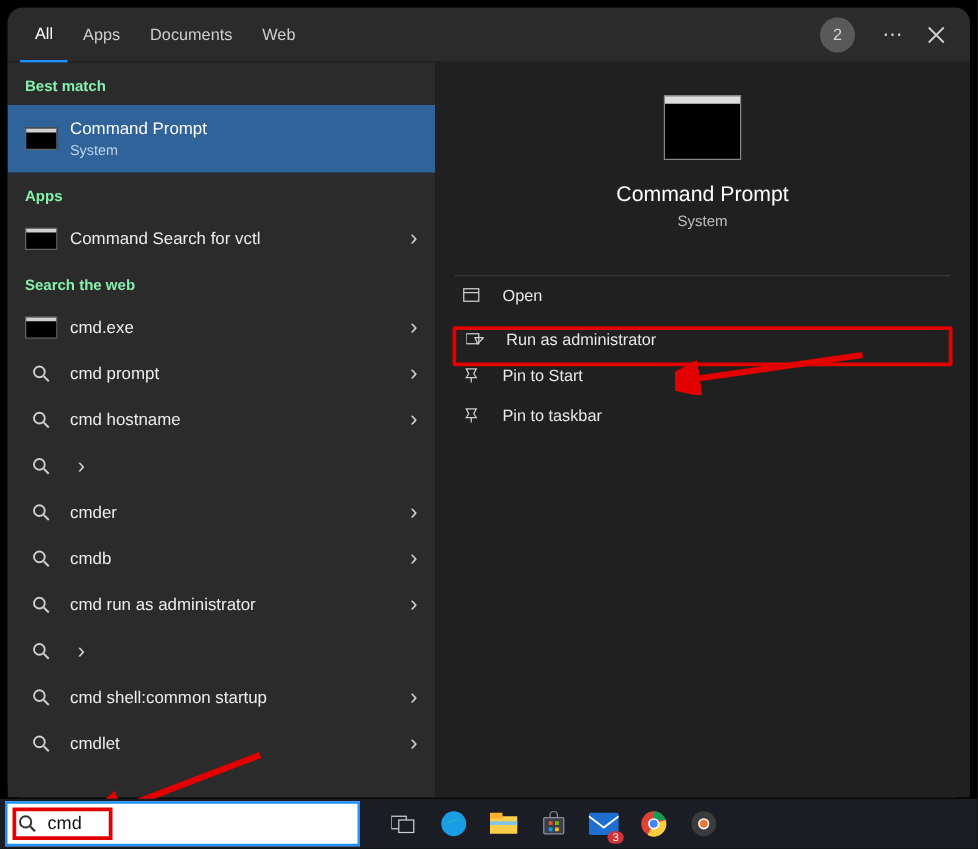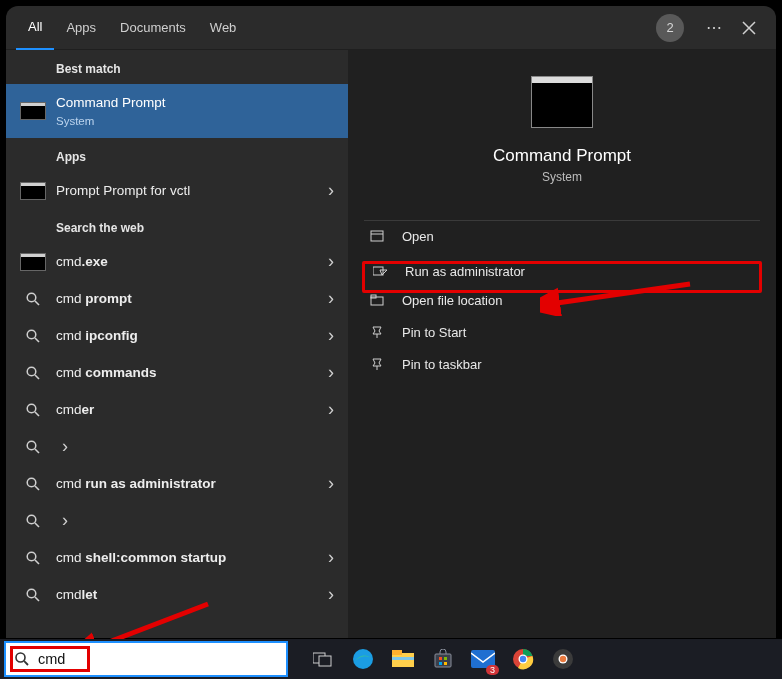--- a/index.html
+++ b/index.html
@@ -8,21 +8,21 @@
   .tabs { display: flex; align-items: center; height: 44px; padding: 0 10px; border-bottom: 1px solid #1f1f1f; }
   .tab { color: #cfcfcf; font-size: 13px; padding: 0 12px; height: 44px; display: flex; align-items: center; cursor: pointer; }
   .tab.active { color: #fff; border-bottom: 2px solid #1e90ff; }
   .tab .caret { margin-left: 4px; font-size: 9px; }
   .tabs-spacer { flex: 1; }
   .tab-circle { width: 28px; height: 28px; border-radius: 50%; background: #595959; color: #d6d6d6; display: flex; align-items: center; justify-content: center; font-size: 13px; margin-right: 12px; }
   .tab-icon { color: #cfcfcf; font-size: 16px; padding: 0 10px; cursor: pointer; }
   .body { flex: 1; display: flex; overflow: hidden; }
   .left { width: 342px; background: #2b2b2b; overflow-y: auto; }
   .right { flex: 1; background: #202020; display: flex; flex-direction: column; align-items: center; padding-top: 20px; }
-  .section-label { font-size: 12px; font-weight: 600; color: #e5e5e5; padding: 12px 14px 8px; margin-left: 36px; }
+  .section-label { font-size: 12px; font-weight: 600; color: #86efac; padding: 12px 14px 8px; }
   .result { display: flex; align-items: center; padding: 8px 14px; color: #ededed; cursor: pointer; position: relative; }
   .result.best { background: #2f6399; padding: 10px 14px; }
   .result .icon-box { width: 26px; height: 20px; margin-right: 10px; display: flex; align-items: center; justify-content: center; flex-shrink: 0; }
   .cmd-thumb { width: 26px; height: 18px; background: #000; border: 1px solid #666; position: relative; }
   .cmd-thumb::before { content: ""; position: absolute; top: 0; left: 0; right: 0; height: 3px; background: #d0d0d0; }
   .result .text { flex: 1; font-size: 13.5px; line-height: 1.3; }
   .result .sub { font-size: 11.5px; color: #bcd4ee; margin-top: 2px; }
   .result.best .text .title { color: #fff; }
   .chev { color: #cfcfcf; font-size: 12px; margin-left: 6px; }
   .search-icon-sm { width: 16px; height: 16px; color: #cfcfcf; }
@@ -38,21 +38,21 @@
   
   .arrow { position: absolute; pointer-events: none; }
   
   .taskbar { position: absolute; left: 0; right: 0; bottom: 0; height: 40px; background: #1b1d24; display: flex; align-items: center; }
   .searchbox-wrap { width: 284px; height: 36px; margin: 2px 0 2px 4px; border: 2px solid #1e90ff; background: #fff; display: flex; align-items: center; position: relative; }
   .searchbox-highlight { position: absolute; left: 4px; top: 3px; bottom: 3px; width: 80px; border: 3px solid #e30000; pointer-events: none; }
   .searchbox-wrap .mag { margin: 0 8px; color: #333; }
   .searchbox { border: none; outline: none; font-size: 14.5px; flex: 1; background: transparent; color: #111; }
   .task-icons { display: flex; align-items: center; gap: 14px; margin-left: 22px; }
   .task-icon { width: 26px; height: 26px; display: flex; align-items: center; justify-content: center; font-size: 18px; }
-  b { font-weight: 700; }
+  b { font-weight: 400; }
   svg { display: block; }
 </style>
 </head>
 <body>
 
 <div class="search-panel">
 
   <div class="tabs" id="tabs-row">
 
     <div class="tab active">All</div>
@@ -83,21 +83,21 @@
           <div class="sub">System</div>
         </div>
       </div>
 
       <div class="section-label">Apps</div>
       <div id="apps-list">
           <div class="result">
             <div class="icon-box">
               <div class="cmd-thumb"></div>
             </div>
-            <div class="text">Prompt Prompt for vctl</div>
+            <div class="text">Command Search for vctl</div>
             <div class="chev" style="font-size: 18px;">›</div>
           </div>
         </div>
 
       <div class="section-label">Search the web</div>
       <div id="web-list">
           <div class="result">
             <div class="icon-box">
               <div class="cmd-thumb"></div>
             </div>
@@ -114,50 +114,50 @@
             <div class="text">cmd <b>prompt</b></div>
             <div class="chev" style="font-size: 18px;">›</div>
           </div>
           <div class="result">
             <div class="icon-box">
               <svg class="search-icon-sm" viewBox="0 0 16 16">
                 <circle cx="6.5" cy="6.5" r="4.3" stroke="#cfcfcf" stroke-width="1.5" fill="none"></circle>
                 <line x1="10" y1="10" x2="14" y2="14" stroke="#cfcfcf" stroke-width="1.6"></line>
               </svg>
             </div>
-            <div class="text">cmd <b>ipconfig</b></div>
-            <div class="chev" style="font-size: 18px;">›</div>
-          </div>
-          <div class="result">
-            <div class="icon-box">
-              <svg class="search-icon-sm" viewBox="0 0 16 16">
-                <circle cx="6.5" cy="6.5" r="4.3" stroke="#cfcfcf" stroke-width="1.5" fill="none"></circle>
-                <line x1="10" y1="10" x2="14" y2="14" stroke="#cfcfcf" stroke-width="1.6"></line>
-              </svg>
-            </div>
-            <div class="text">cmd <b>commands</b></div>
+            <div class="text">cmd <b>hostname</b></div>
+            <div class="chev" style="font-size: 18px;">›</div>
+          </div>
+          <div class="result">
+            <div class="icon-box">
+              <svg class="search-icon-sm" viewBox="0 0 16 16">
+                <circle cx="6.5" cy="6.5" r="4.3" stroke="#cfcfcf" stroke-width="1.5" fill="none"></circle>
+                <line x1="10" y1="10" x2="14" y2="14" stroke="#cfcfcf" stroke-width="1.6"></line>
+              </svg>
+            </div>
             <div class="chev" style="font-size: 18px;">›</div>
           </div>
           <div class="result">
             <div class="icon-box">
               <svg class="search-icon-sm" viewBox="0 0 16 16">
                 <circle cx="6.5" cy="6.5" r="4.3" stroke="#cfcfcf" stroke-width="1.5" fill="none"></circle>
                 <line x1="10" y1="10" x2="14" y2="14" stroke="#cfcfcf" stroke-width="1.6"></line>
               </svg>
             </div>
             <div class="text">cmd<b>er</b></div>
             <div class="chev" style="font-size: 18px;">›</div>
           </div>
           <div class="result">
             <div class="icon-box">
               <svg class="search-icon-sm" viewBox="0 0 16 16">
                 <circle cx="6.5" cy="6.5" r="4.3" stroke="#cfcfcf" stroke-width="1.5" fill="none"></circle>
                 <line x1="10" y1="10" x2="14" y2="14" stroke="#cfcfcf" stroke-width="1.6"></line>
               </svg>
             </div>
+            <div class="text">cmd<b>b</b></div>
             <div class="chev" style="font-size: 18px;">›</div>
           </div>
           <div class="result">
             <div class="icon-box">
               <svg class="search-icon-sm" viewBox="0 0 16 16">
                 <circle cx="6.5" cy="6.5" r="4.3" stroke="#cfcfcf" stroke-width="1.5" fill="none"></circle>
                 <line x1="10" y1="10" x2="14" y2="14" stroke="#cfcfcf" stroke-width="1.6"></line>
               </svg>
             </div>
             <div class="text">cmd <b>run as administrator</b></div>
@@ -213,29 +213,20 @@
             <span>Open</span>
           </div>
           <div class="action highlight">
             <span class="aicon">
               <svg width="14" height="14" viewBox="0 0 14 14">
                 <rect x="0" y="3" width="10" height="8" stroke="#cfcfcf" fill="none"></rect>
                 <path d="M9 11 L7 6 L14 6 z" fill="none" stroke="#cfcfcf"></path>
               </svg>
             </span>
             <span>Run as administrator</span>
-          </div>
-          <div class="action">
-            <span class="aicon">
-              <svg width="14" height="14" viewBox="0 0 14 14">
-                <rect x="1" y="4" width="12" height="8" stroke="#cfcfcf" fill="none"></rect>
-                <rect x="1" y="2" width="5" height="3" stroke="#cfcfcf" fill="none"></rect>
-              </svg>
-            </span>
-            <span>Open file location</span>
           </div>
           <div class="action">
             <span class="aicon">
               <svg width="14" height="14" viewBox="0 0 14 14">
                 <path d="M3 2 h8 l-2 4 l2 3 h-8 l2 -3 z M7 9 v4" stroke="#cfcfcf" fill="none"></path>
               </svg>
             </span>
             <span>Pin to Start</span>
           </div>
           <div class="action">

